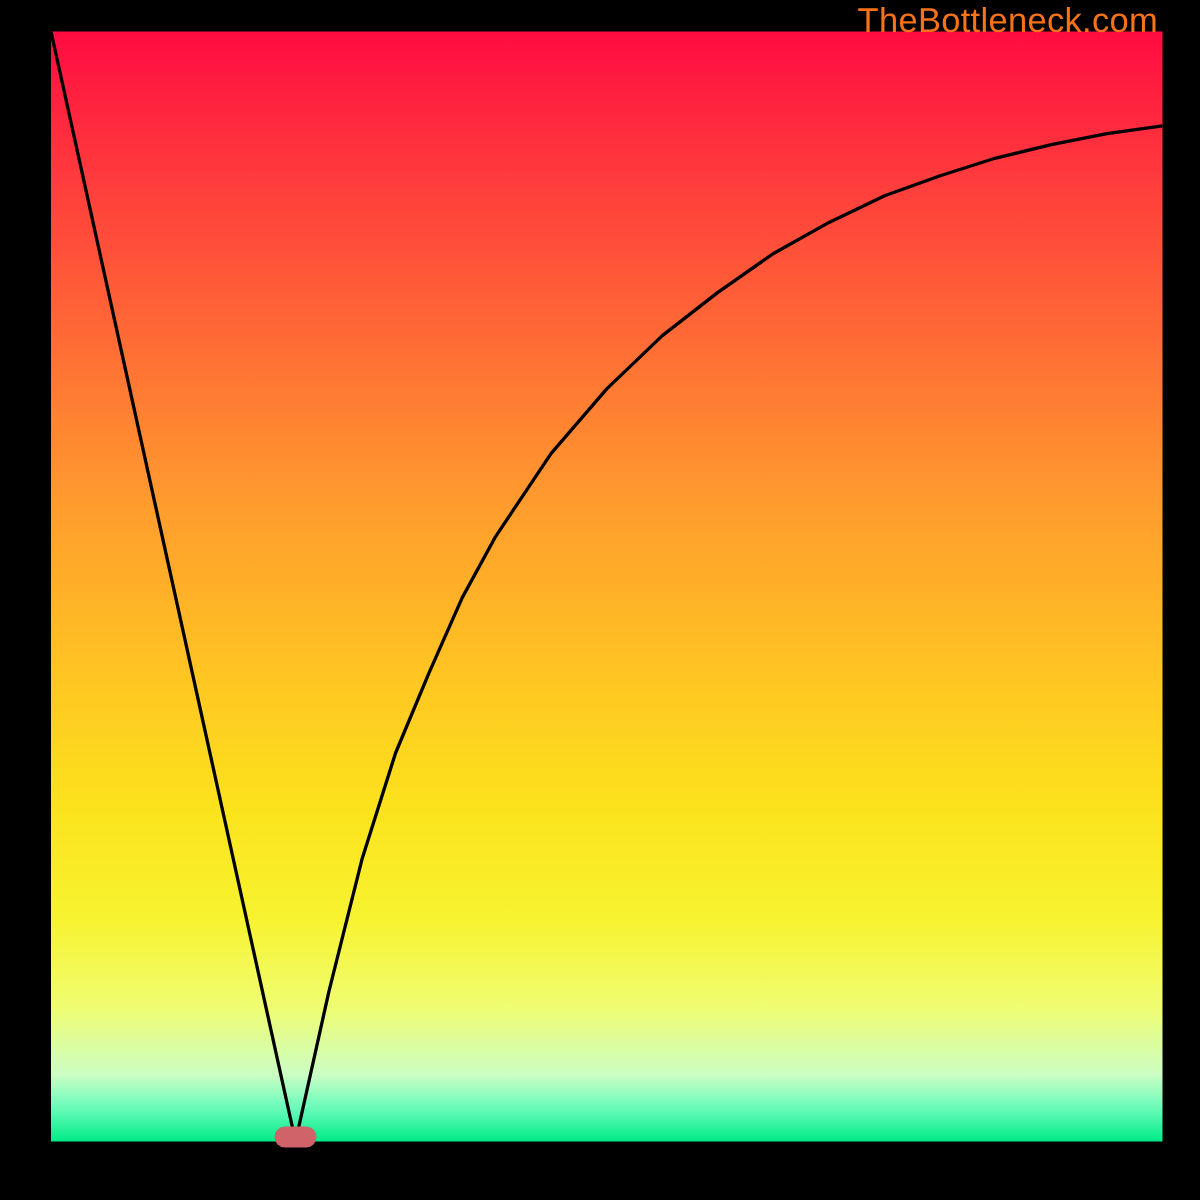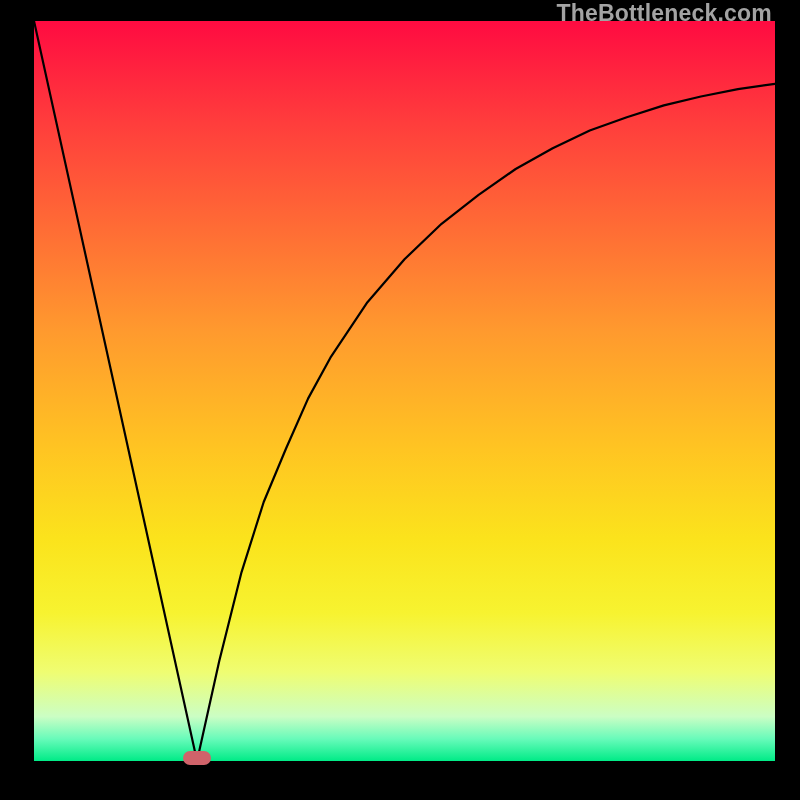--- a/index.html
+++ b/index.html
@@ -27,23 +27,23 @@
       #f7f330 80%,
       #effd72 88%,
       #cbfec4 94%,
       #68fbba 97%,
       #00eb87 100%);
   }
   .watermark {
     position: absolute;
     top: 0px;
     right: 28px;
-    color: #a3a3a3;
+    color: #f97316;
     font-size: 23px;
-    font-weight: 700;
+    font-weight: 400;
     letter-spacing: 0.2px;
     z-index: 5;
   }
   svg.curve {
     position: absolute;
     left: 0;
     top: 0;
     width: 741px;
     height: 740px;
   }

